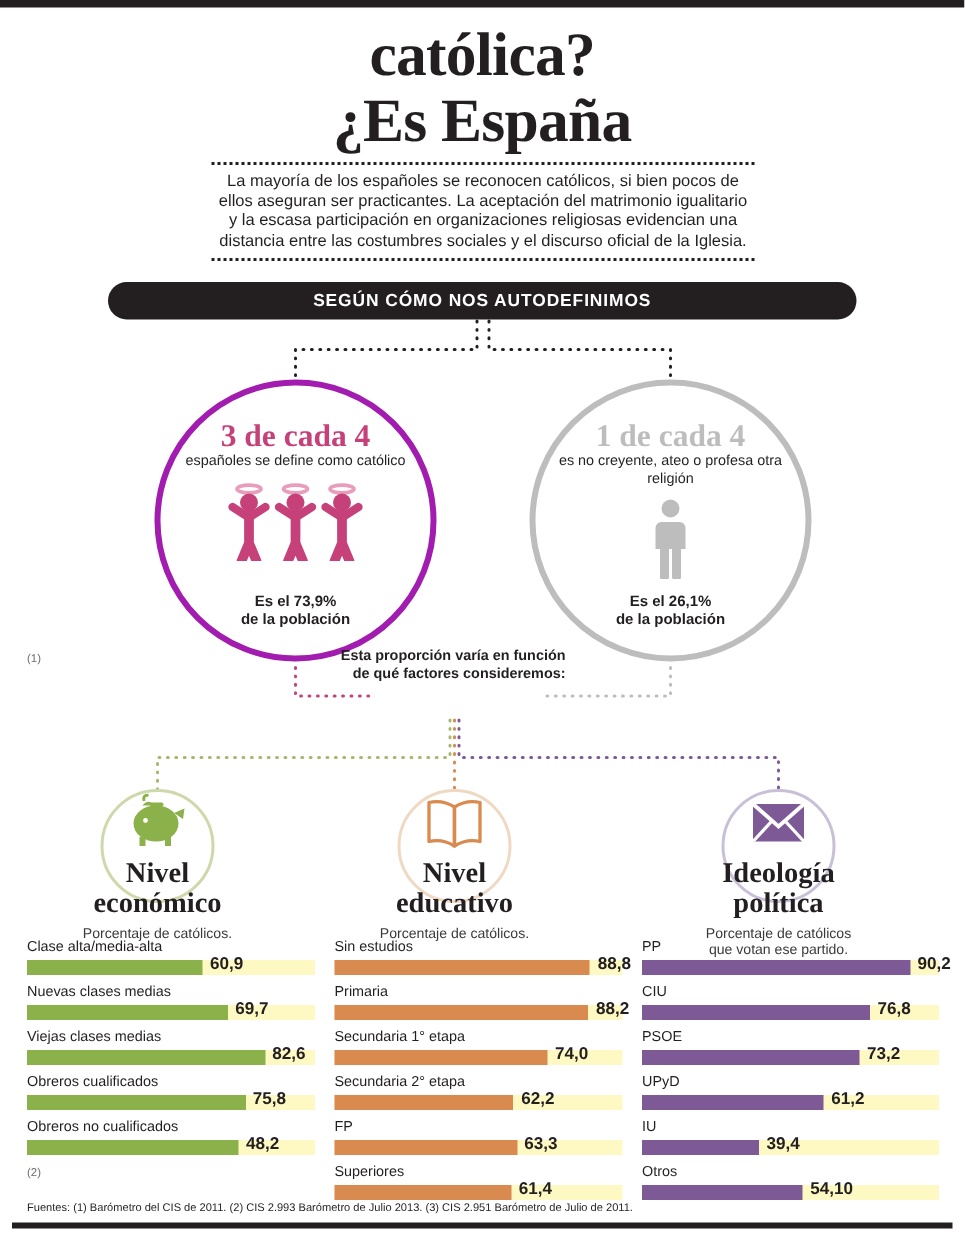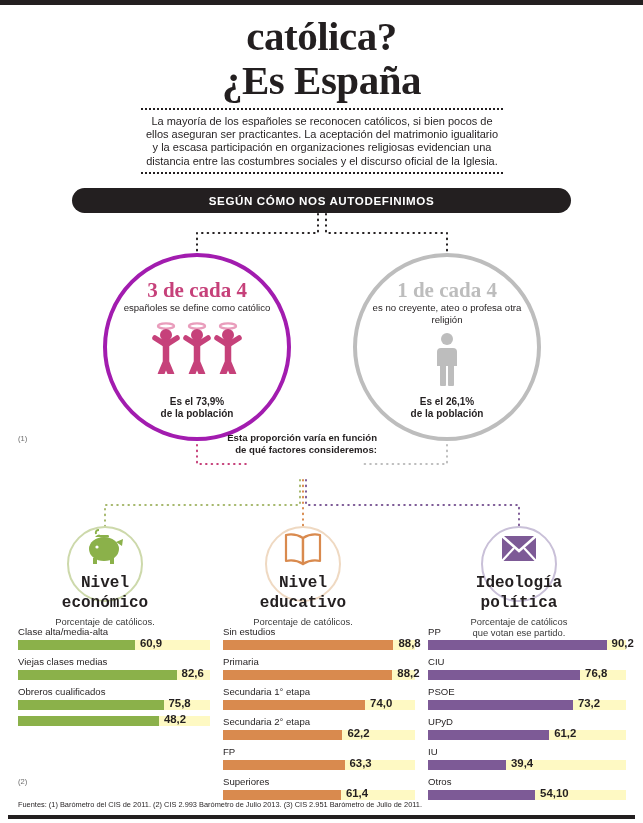--- a/index.html
+++ b/index.html
@@ -135,22 +135,22 @@
   }
   .cat-ring.green  { border-color: #cdd9ab; }
   .cat-ring.orange { border-color: #efd9c2; }
   .cat-ring.purple { border-color: #c9c0d8; }
   .cat-icon {
     position: relative; height: 46px; display: flex;
     align-items: center; justify-content: center;
   }
   .cat-title {
     position: relative;
-    font-family: Liberation Mono, monospace;
-    font-weight: bold; font-size: 16px; line-height: 20px;
+    font-family: Liberation Serif, serif;
+    font-weight: bold; font-size: 19px; line-height: 20px;
     color: #231f20; margin-top: 1px;
   }
   .cat-sub {
     position: relative;
     font-size: 9.4px; line-height: 11px; color: #3a3a3a; margin-top: 3px;
   }
 
   
   .col { position: absolute; top: 626px; }
   .col-eco { left: 18px;  width: 192px; }
@@ -333,34 +333,42 @@
 
   <div class="col col-eco" id="col-0">
       <div class="barrow">
         <div class="barlabel">Clase alta/media-alta</div>
         <div class="track">
           <div class="fill green" style="width: 60.9%;"></div>
           <div class="barval" style="left: calc(60.9% + 5px);">60,9</div>
         </div>
       </div>
       <div class="barrow">
+        <div class="barlabel">Nuevas clases medias</div>
+        <div class="track">
+          <div class="fill green" style="width: 69.7%;"></div>
+          <div class="barval" style="left: calc(69.7% + 5px);">69,7</div>
+        </div>
+      </div>
+      <div class="barrow">
         <div class="barlabel">Viejas clases medias</div>
         <div class="track">
           <div class="fill green" style="width: 82.6%;"></div>
           <div class="barval" style="left: calc(82.6% + 5px);">82,6</div>
         </div>
       </div>
       <div class="barrow">
         <div class="barlabel">Obreros cualificados</div>
         <div class="track">
           <div class="fill green" style="width: 75.8%;"></div>
           <div class="barval" style="left: calc(75.8% + 5px);">75,8</div>
         </div>
       </div>
       <div class="barrow">
+        <div class="barlabel">Obreros no cualificados</div>
         <div class="track">
           <div class="fill green" style="width: 73.4%;"></div>
           <div class="barval" style="left: calc(73.4% + 5px);">48,2</div>
         </div>
       </div>
     </div>
   <div class="col col-edu" id="col-1">
       <div class="barrow">
         <div class="barlabel">Sin estudios</div>
         <div class="track">

